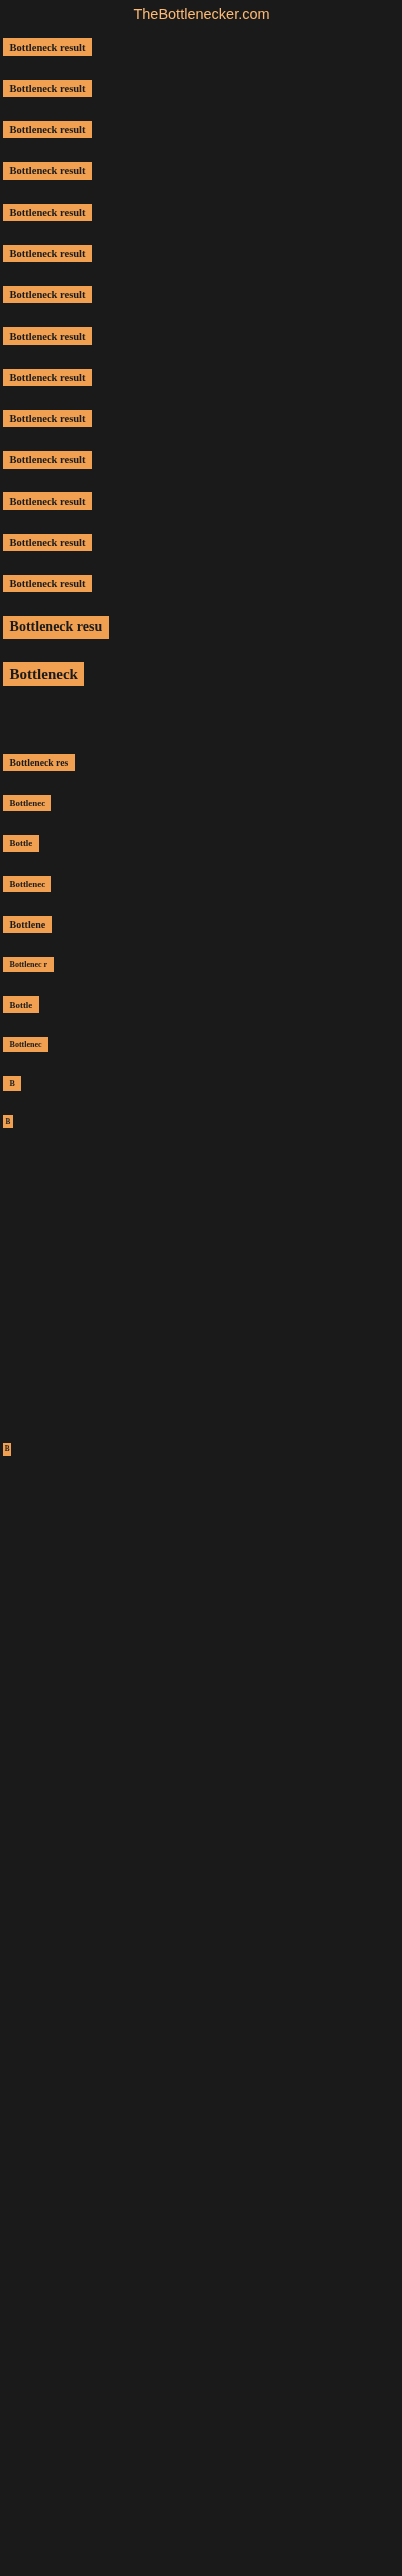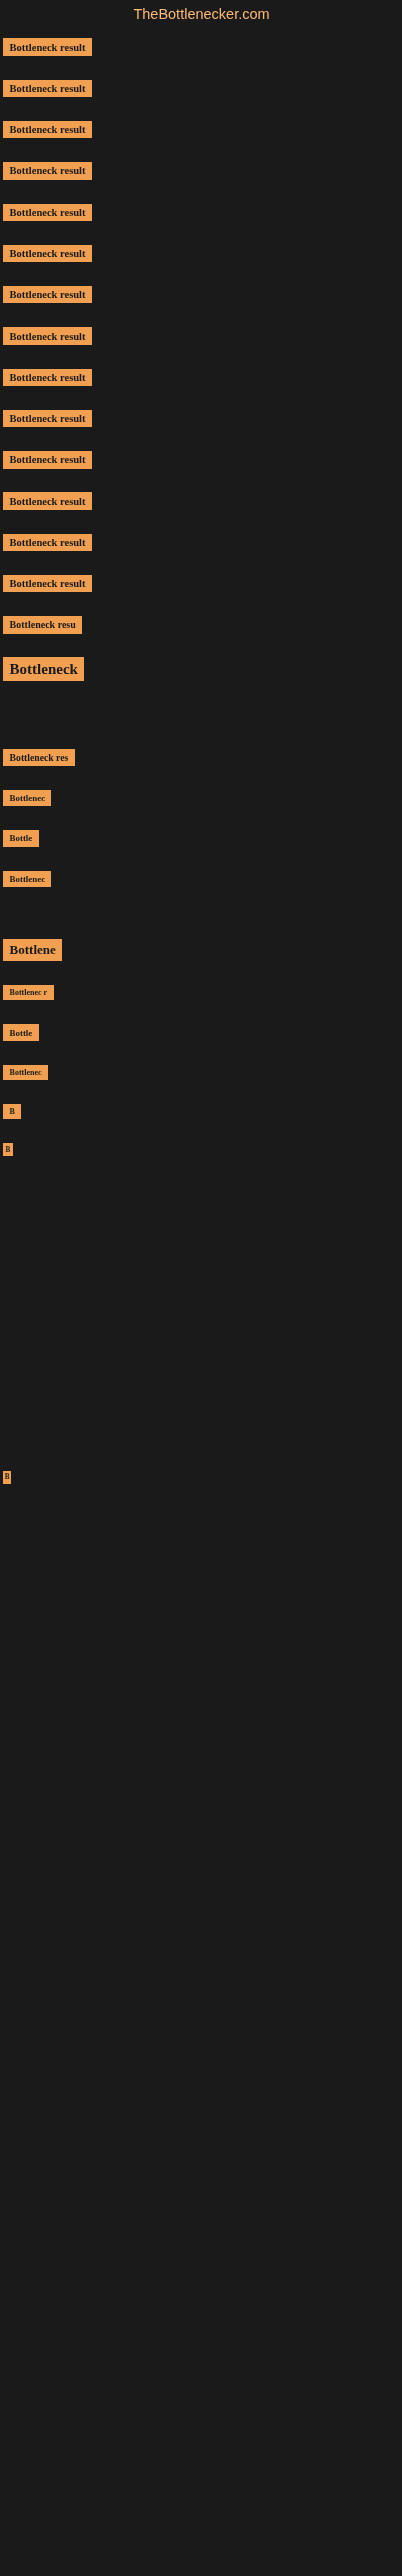--- a/index.html
+++ b/index.html
@@ -54,27 +54,27 @@
     .item-4 .bottleneck-badge { max-width: 142px; font-size: 10.5px; }
     .item-5 .bottleneck-badge { max-width: 139px; font-size: 10.5px; }
     .item-6 .bottleneck-badge { max-width: 138px; font-size: 10.5px; }
     .item-7 .bottleneck-badge { max-width: 135px; font-size: 10.5px; }
     .item-8 .bottleneck-badge { max-width: 134px; font-size: 10.5px; }
     .item-9 .bottleneck-badge { max-width: 131px; font-size: 10.5px; }
     .item-10 .bottleneck-badge { max-width: 129px; font-size: 10.5px; }
     .item-11 .bottleneck-badge { max-width: 126px; font-size: 10.5px; }
     .item-12 .bottleneck-badge { max-width: 124px; font-size: 10.5px; }
     .item-13 .bottleneck-badge { max-width: 122px; font-size: 10.5px; }
-    .item-14 .bottleneck-badge { max-width: 113px; font-size: 10px; text-align: center; }
+    .item-14 .bottleneck-badge { max-width: 113px; font-size: 14px; text-align: center; }
     .item-15 .bottleneck-badge { max-width: 85px; font-size: 15px; }
     .item-16 .bottleneck-badge { max-width: 79px; font-size: 9.7px; margin-top: 44px; }
     .item-17 .bottleneck-badge { max-width: 72px; font-size: 8.9px; }
     .item-18 .bottleneck-badge { max-width: 66px; font-size: 8.9px; }
     .item-19 .bottleneck-badge { max-width: 56px; font-size: 8.9px; }
-    .item-20 .bottleneck-badge { max-width: 63px; font-size: 13px; margin-top: 28px; }
+    .item-20 .bottleneck-badge { max-width: 63px; font-size: 10px; }
     .item-21 .bottleneck-badge { max-width: 52px; font-size: 8px; }
     .item-22 .bottleneck-badge { max-width: 71px; font-size: 8.9px; }
     .item-23 .bottleneck-badge { max-width: 47px; font-size: 8px; }
     .item-24 .bottleneck-badge { max-width: 63px; font-size: 8px; }
     .item-25 .bottleneck-badge { max-width: 9.7px; font-size: 7.2px; }
 
     .spacer-large {
       height: 97px;
     }
 

